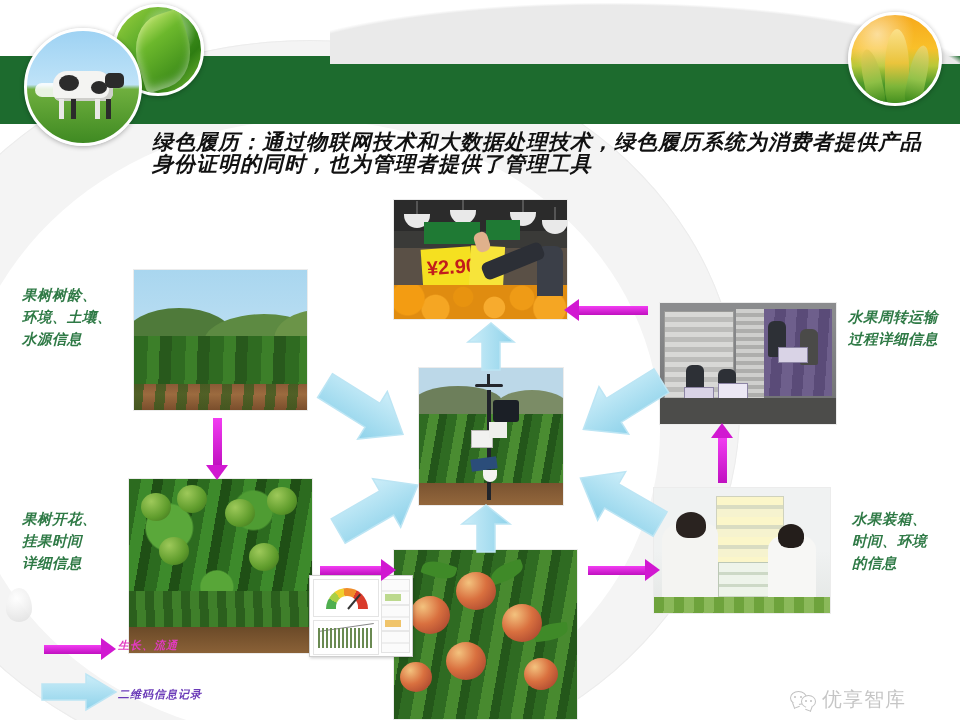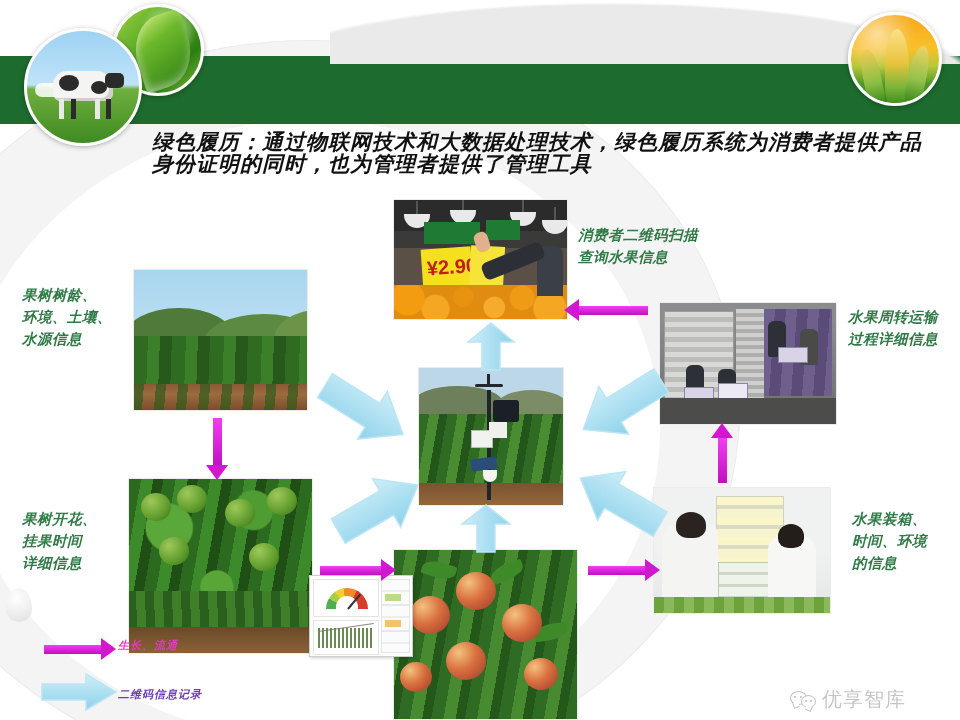--- a/index.html
+++ b/index.html
@@ -659,22 +659,20 @@
       <path d="M18 48 L18 20 L3 20 L27 1 L51 20 L36 20 L36 48 Z" fill="url(#bg6)" stroke="#bce5f4" stroke-width="1.5"></path>
     </svg>
   </div>
 
   <div class="lbl lbl-label-1">果树树龄、
 环境、土壤、
 水源信息</div>
   <div class="lbl lbl-label-2">果树开花、
 挂果时间
 详细信息</div>
-  <div class="lbl lbl-label-3">消费者二维码扫描
-查询水果信息</div>
   <div class="lbl lbl-label-4">水果周转运输
 过程详细信息</div>
   <div class="lbl lbl-label-5">水果装箱、
 时间、环境
 的信息</div>
 
   <div class="arrow-mag mag-h" style="left:44px; top:645px; width:58px;">
       <div class="tip"></div>
     </div>
   <div class="legend-text legend-1-text">生长、流通</div>

